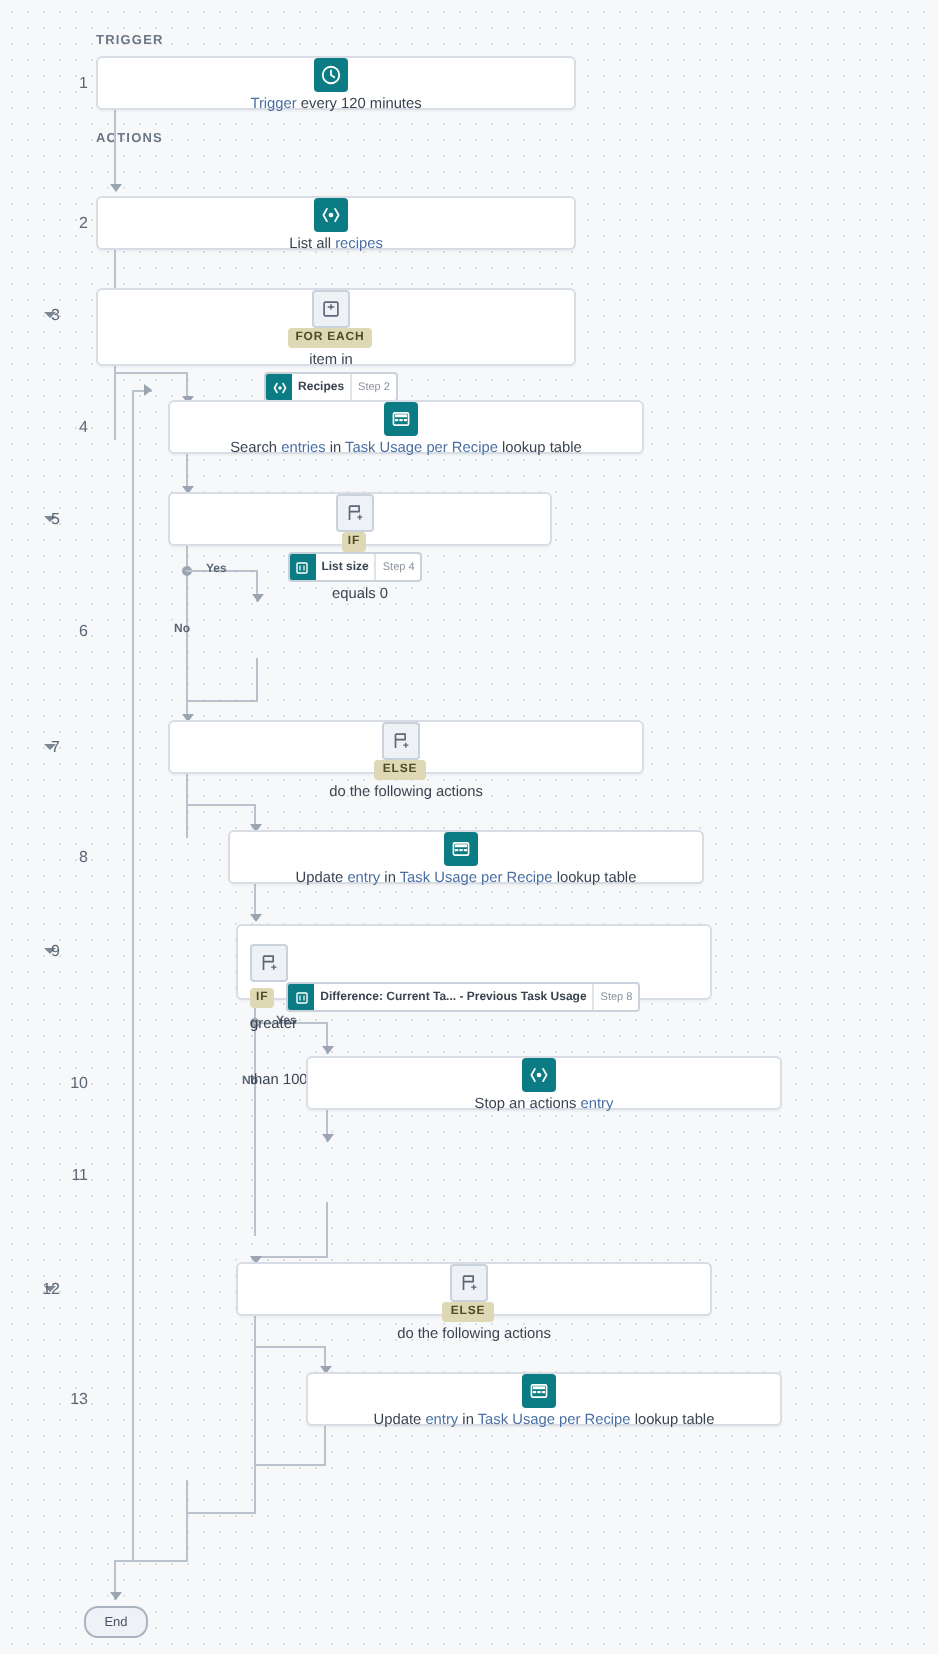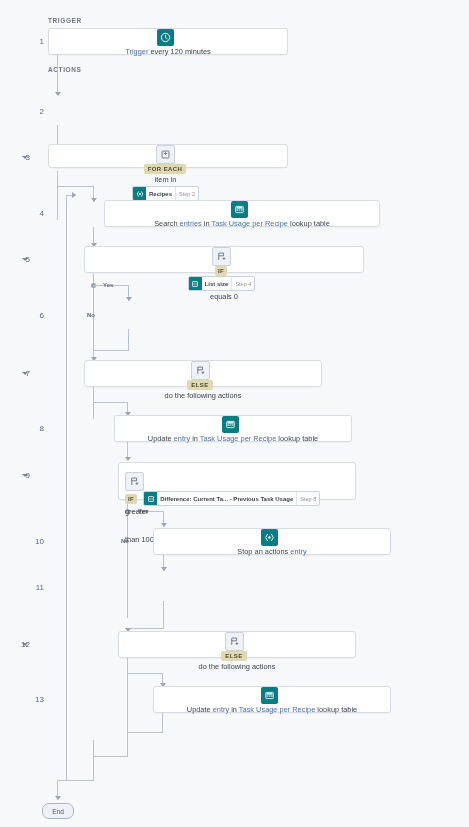--- a/index.html
+++ b/index.html
@@ -231,24 +231,33 @@
     <span class="ico teal">
       <svg width="11" height="11" viewBox="0 0 16 16">
           <circle cx="8" cy="8" r="6" fill="none" stroke="#fff" stroke-width="1.3"></circle>
           <path d="M8 4.6V8l2.4 1.6" fill="none" stroke="#fff" stroke-width="1.3" stroke-linecap="round"></path>
         </svg>
     </span>
     <span class="txt"><span class="lnk">Trigger</span><span> every 120 minutes</span></span>
   </div>
 
   <div class="stepnum" style="left:22px;top:107px;">2</div>
+  <div class="card" style="left:48px;top:98px;width:240px;height:27px;">
+    <span class="ico teal">
+      <svg width="11" height="11" viewBox="0 0 16 16">
+          <path d="M5 3.5 2.5 8 5 12.5M11 3.5 13.5 8 11 12.5" fill="none" stroke="#fff" stroke-width="1.3" stroke-linecap="round" stroke-linejoin="round"></path>
+          <circle cx="8" cy="8" r="1.7" fill="#fff"></circle>
+        </svg>
+    </span>
+    <span class="txt"><span>List all </span><span class="lnk">recipes</span></span>
+  </div>
 
   <div class="chev" style="left:22px;top:156px;"></div>
   <div class="stepnum" style="left:8px;top:153px;">3</div>
-  <div class="card" style="left:48px;top:144px;width:240px;height:24px;">
+  <div class="card" style="left:48px;top:144px;width:240px;height:39px;">
     <span class="ico plain">
       <svg width="11" height="11" viewBox="0 0 16 16">
           <rect x="3" y="3" width="10" height="10" rx="1" fill="none" stroke="#5b6676" stroke-width="1.2"></rect>
           <path d="M6 6.5h4M8 5v3" stroke="#5b6676" stroke-width="1.1" stroke-linecap="round"></path>
         </svg>
     </span>
     <span class="badge">FOR EACH</span>
     <span class="inline-txt" style="margin-right:5px;">item in</span>
     <span class="token">
       <span class="tico">
@@ -257,36 +266,36 @@
             <circle cx="8" cy="8" r="1.8" fill="#fff"></circle>
           </svg>
       </span>
       <span class="tname">Recipes</span>
       <span class="tstep">Step 2</span>
     </span>
     <span class="inline-txt">do</span>
   </div>
 
   <div class="stepnum" style="left:22px;top:209px;">4</div>
-  <div class="card" style="left:84px;top:200px;width:276px;height:27px;margin-left:20px;">
+  <div class="card" style="left:84px;top:200px;width:238px;height:27px;">
     <span class="ico teal">
       <svg width="11" height="11" viewBox="0 0 16 16">
           <rect x="2.5" y="3.5" width="11" height="9" rx="1" fill="none" stroke="#fff" stroke-width="1.2"></rect>
           <rect x="3.6" y="4.6" width="8.8" height="2.1" fill="#fff"></rect>
           <rect x="3.6" y="8" width="2.4" height="1.6" fill="#fff"></rect>
           <rect x="6.8" y="8" width="2.4" height="1.6" fill="#fff"></rect>
           <rect x="10" y="8" width="2.4" height="1.6" fill="#fff"></rect>
         </svg>
     </span>
     <span class="txt"><span>Search </span><span class="lnk">entries</span><span> in </span><span class="lnk">Task Usage per Recipe</span><span> lookup table</span></span>
   </div>
 
   <div class="chev" style="left:22px;top:258px;"></div>
   <div class="stepnum" style="left:8px;top:255px;">5</div>
-  <div class="card" style="left:84px;top:246px;width:280px;height:27px;">
+  <div class="card" style="left:84px;top:246px;width:192px;height:27px;">
     <span class="ico plain">
       <svg width="11" height="11" viewBox="0 0 16 16">
           <path d="M4 3v10M4 3h7v4H4" fill="none" stroke="#5b6676" stroke-width="1.2"></path>
           <path d="M11.5 9.5v3M10 11h3" stroke="#5b6676" stroke-width="1" stroke-linecap="round"></path>
         </svg>
     </span>
     <span class="badge ifb">IF</span>
     <span class="token">
       <span class="tico">
         <svg width="8" height="8" viewBox="0 0 16 16">

